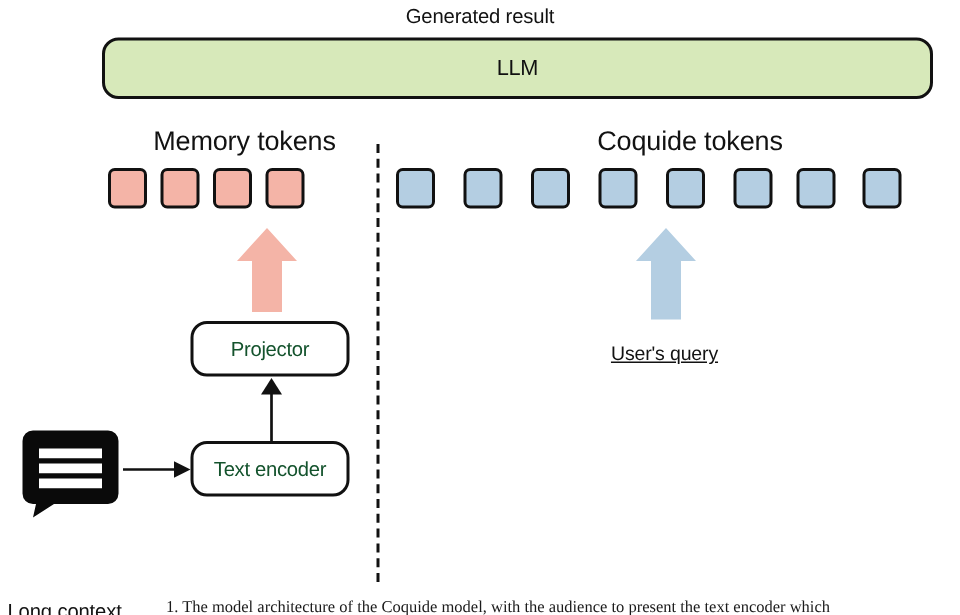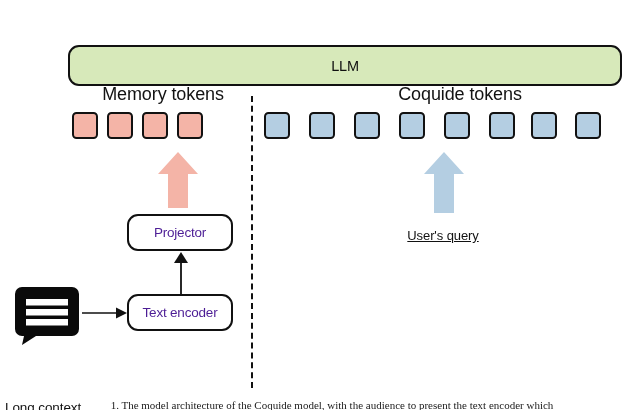--- a/index.html
+++ b/index.html
@@ -41,21 +41,20 @@
     top: 25px;
     width: 554px;
     height: 41px;
     box-sizing: border-box;
     background: #d7e9ba;
     border: 2.6px solid #111111;
     border-radius: 11px;
     display: flex;
     align-items: center;
     justify-content: center;
-    margin-top: 20px;
   }
   #llm-label {
     font-family: "Liberation Sans", sans-serif;
     font-size: 14.5px;
     color: #101010;
     letter-spacing: -0.2px;
   }
 
   
   .token {
@@ -90,21 +89,21 @@
     background: #ffffff;
     border: 2.6px solid #111111;
     border-radius: 11px;
     display: flex;
     align-items: center;
     justify-content: center;
   }
   .wbox span {
     font-family: "Liberation Sans", sans-serif;
     font-size: 13.5px;
-    color: #4c1d95;
+    color: #14532d;
     letter-spacing: -0.2px;
     white-space: nowrap;
   }
   #projector-box  { left: 127px; top: 214px; width: 106px; height: 37px; }
   #textencoder-box{ left: 127px; top: 294px; width: 106px; height: 37px; }
 
   
   .thin-arrow { position: absolute; }
 
   
@@ -122,20 +121,21 @@
     color: #1a1a1a;
     white-space: nowrap;
     overflow: hidden;
   }
 </style>
 </head>
 <body>
 
 <div id="figure">
 
+  <div class="lbl center" id="generated-result" style="left:320px; top:4px; font-size:13.5px;">Generated result</div>
 
   <div id="llm-box">
     <span id="llm-label">LLM</span>
   </div>
 
   <div class="lbl center" style="left:163px; top:85px;">Memory tokens</div>
 
   <div class="lbl center" style="left:460px; top:85px;">Coquide tokens</div>
 
   <div class="token mem" style="left:72px;"></div>

